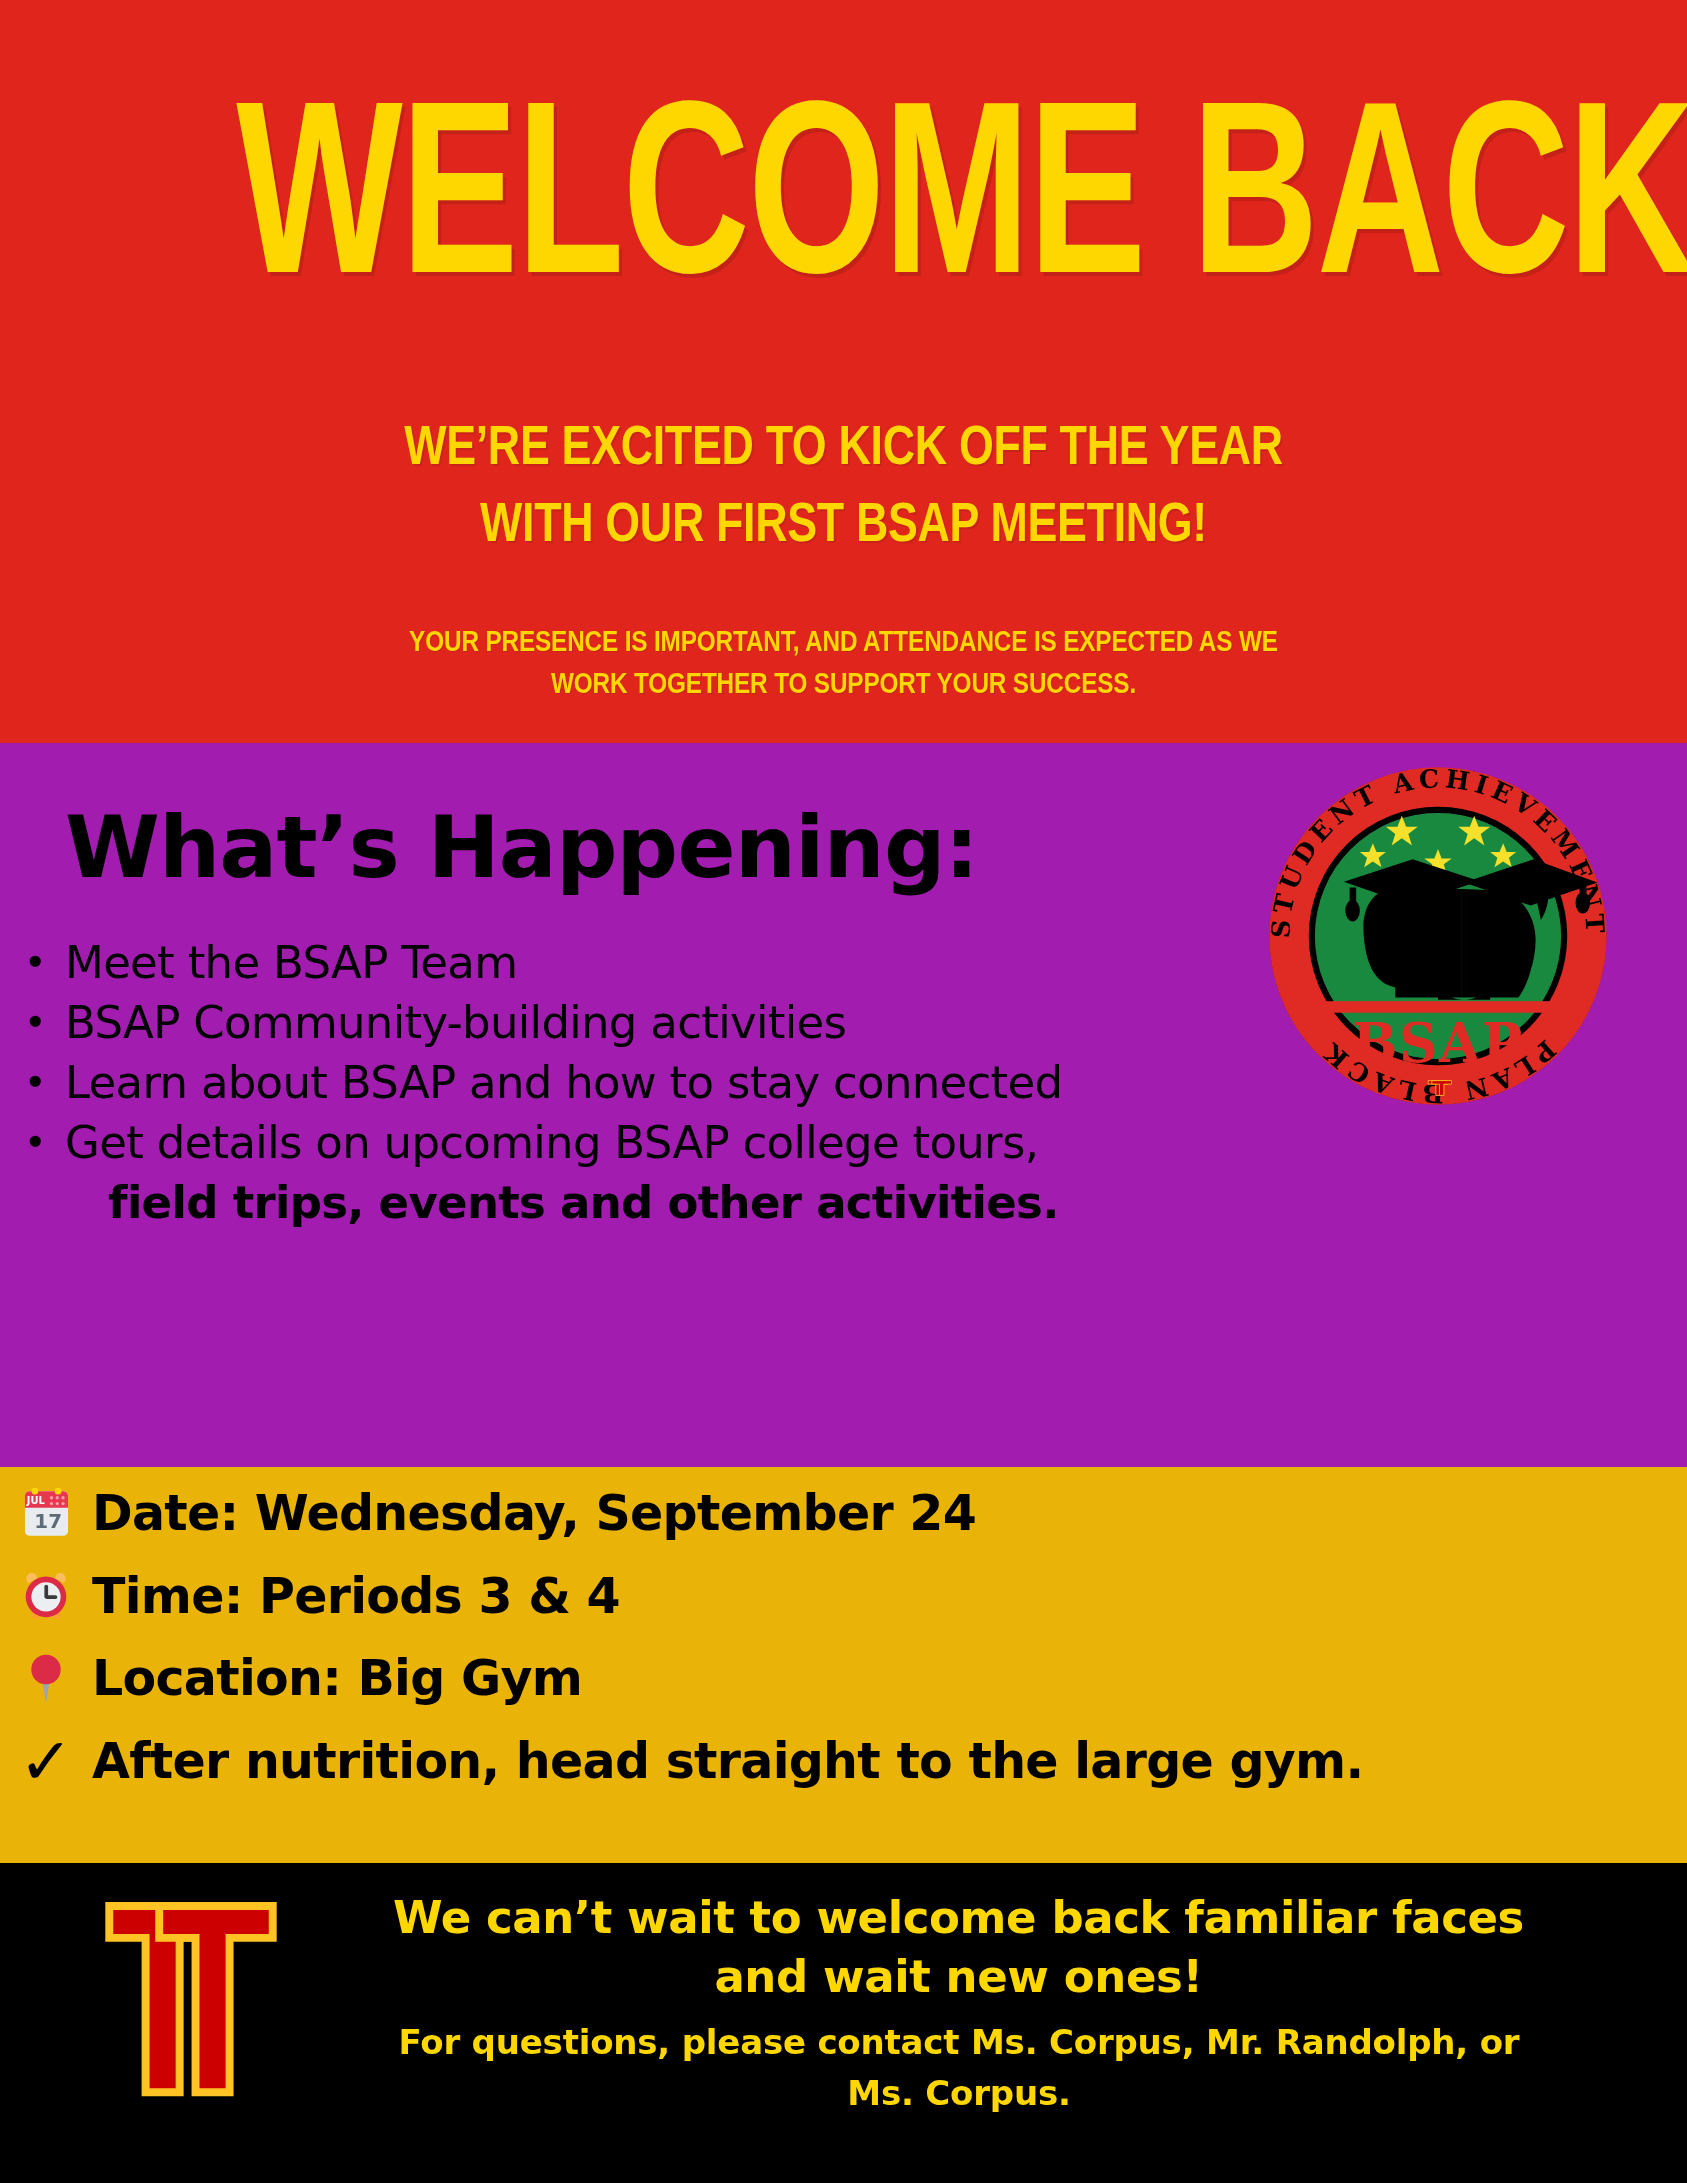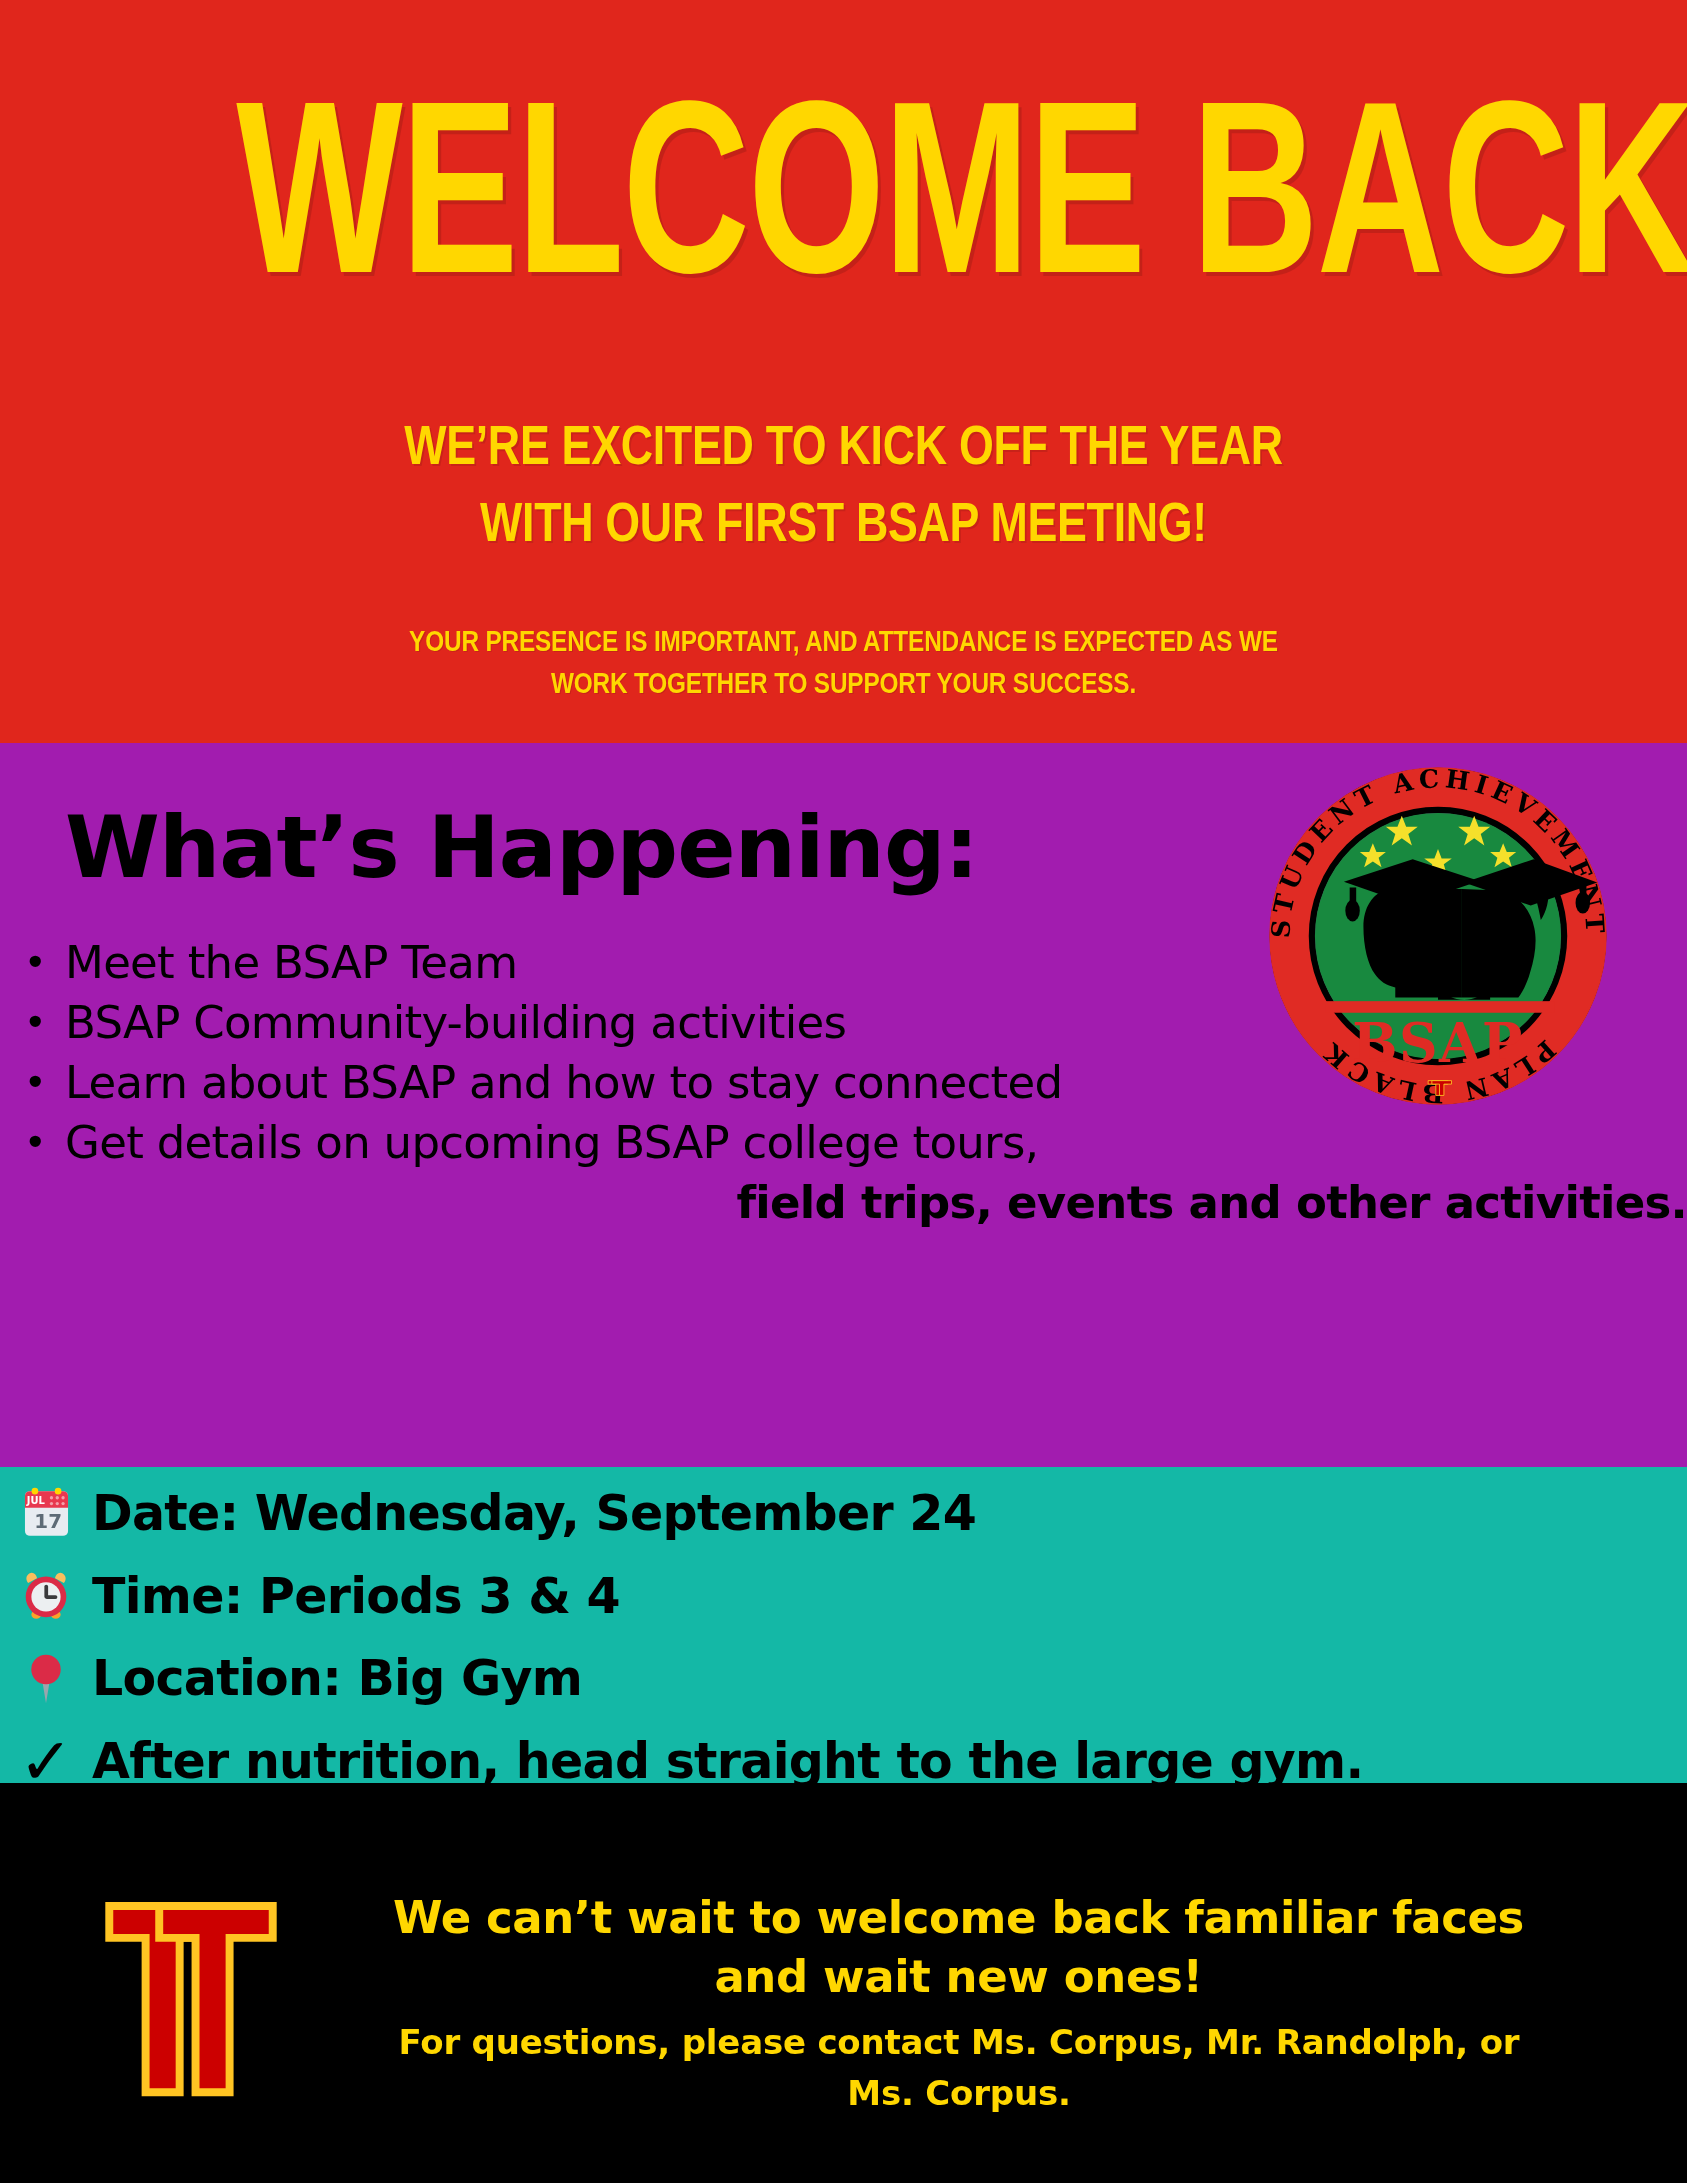--- a/index.html
+++ b/index.html
@@ -69,26 +69,26 @@
     color:#000;
     font-family:"DejaVu Sans","Liberation Sans",sans-serif;
     font-weight:400;font-size:45px;line-height:52px;
     letter-spacing:-0.7px;
     white-space:nowrap;
   }
   .bullet-cont{
     color:#000;margin-left:108px;margin-top:1.7px;
     font-family:"DejaVu Sans","Liberation Sans",sans-serif;
     font-weight:700;font-size:45px;line-height:52px;
-    letter-spacing:-0.7px;white-space:nowrap;text-align:right;
+    letter-spacing:-0.7px;white-space:nowrap;
   }
   .seal{position:absolute;left:1257px;top:12.2px;width:362px;height:362px;}
 
   
-  .sec-yellow{position:absolute;left:0;top:1467px;width:1687px;height:316px;background:#14b8a6;overflow:hidden;}
+  .sec-yellow{position:absolute;left:0;top:1467px;width:1687px;height:396px;background:#eab308;overflow:hidden;}
   .det-row{position:relative;display:flex;align-items:center;height:71px;margin-top:11.4px;}
   .det-ico{width:92px;flex:0 0 92px;display:flex;align-items:center;justify-content:center;}
   .det-txt{
     color:#000;
     font-family:"DejaVu Sans","Liberation Sans",sans-serif;
     font-weight:700;font-size:49px;line-height:1;letter-spacing:-0.7px;white-space:nowrap;
   }
   .check-glyph{
     font-family:"DejaVu Sans","Liberation Sans",sans-serif;
     font-weight:400;font-size:65px;color:#000;line-height:1;

